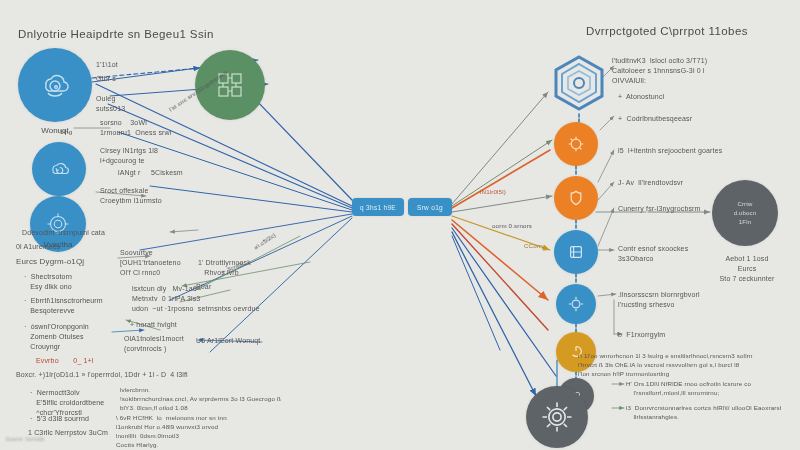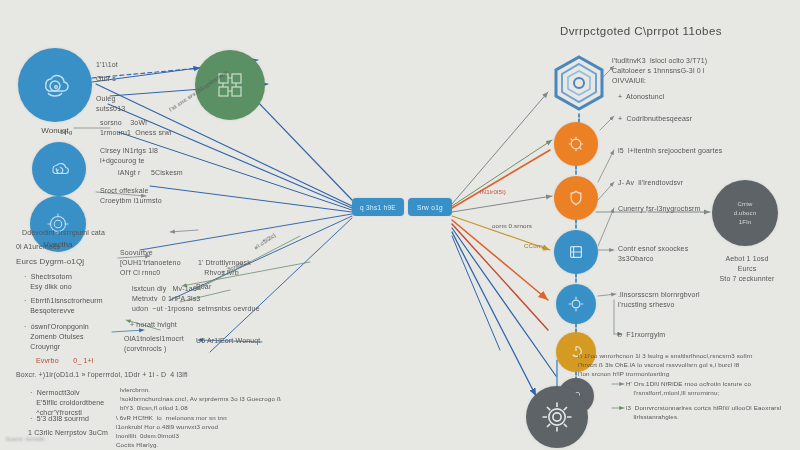--- a/index.html
+++ b/index.html
@@ -150,21 +150,22 @@
       <path d="M614,300 L614,334" stroke="#7f8a88" stroke-width="0.8"></path>
       <path d="M614,334 L622,334" stroke="#7f8a88" stroke-width="0.8" marker-end="url(#ag)"></path>
       <path d="M612,384 L624,384" stroke="#7f8a88" stroke-width="0.8" marker-end="url(#ag)"></path>
       <path d="M612,408 L624,408" stroke="#6f8f6b" stroke-width="0.8" marker-end="url(#agr)"></path>
 
       <path d="M648,212 L710,212" stroke="#7f8a88" stroke-width="1.0" marker-end="url(#ag)"></path>
       <path d="M596,212 L646,212" stroke="#7f8a88" stroke-width="0.9"></path>
     </g>
   </svg>
 
-  <div class="abs title" style="left:560px;top:25px;text-align:right;">Dvrrpctgoted C\prrpot 11obes</div>
+  <div class="abs title" style="left:18px;top:28px;">Dnlyotrie Heaipdrte sn Begeu1 Ssin</div>
+  <div class="abs title" style="left:586px;top:25px;text-align:right;">Dvrrpctgoted C\prrpot 11obes</div>
 
   <div class="node" style="left:18px;top:48px;width:74px;height:74px;background:#3690c8;">
     <svg width="40" height="40" viewBox="0 0 40 40" fill="none" stroke="#cfe6f5" stroke-width="1.4">
       <path d="M11 20a5 5 0 0 1 5-6 7 7 0 0 1 13 3 4.5 4.5 0 0 1-1 9H14a4.6 4.6 0 0 1-3-6z"></path>
       <circle cx="20" cy="21" r="5"></circle>
       <path d="M20 21c2-1 3 1 2 2s-3 0-2-2z"></path>
       <path d="M13 28c3 4 11 4 14 0"></path>
     </svg>
   </div>
   <div class="abs node-cap" style="left:55px;top:126px;">Wonuqt</div>

